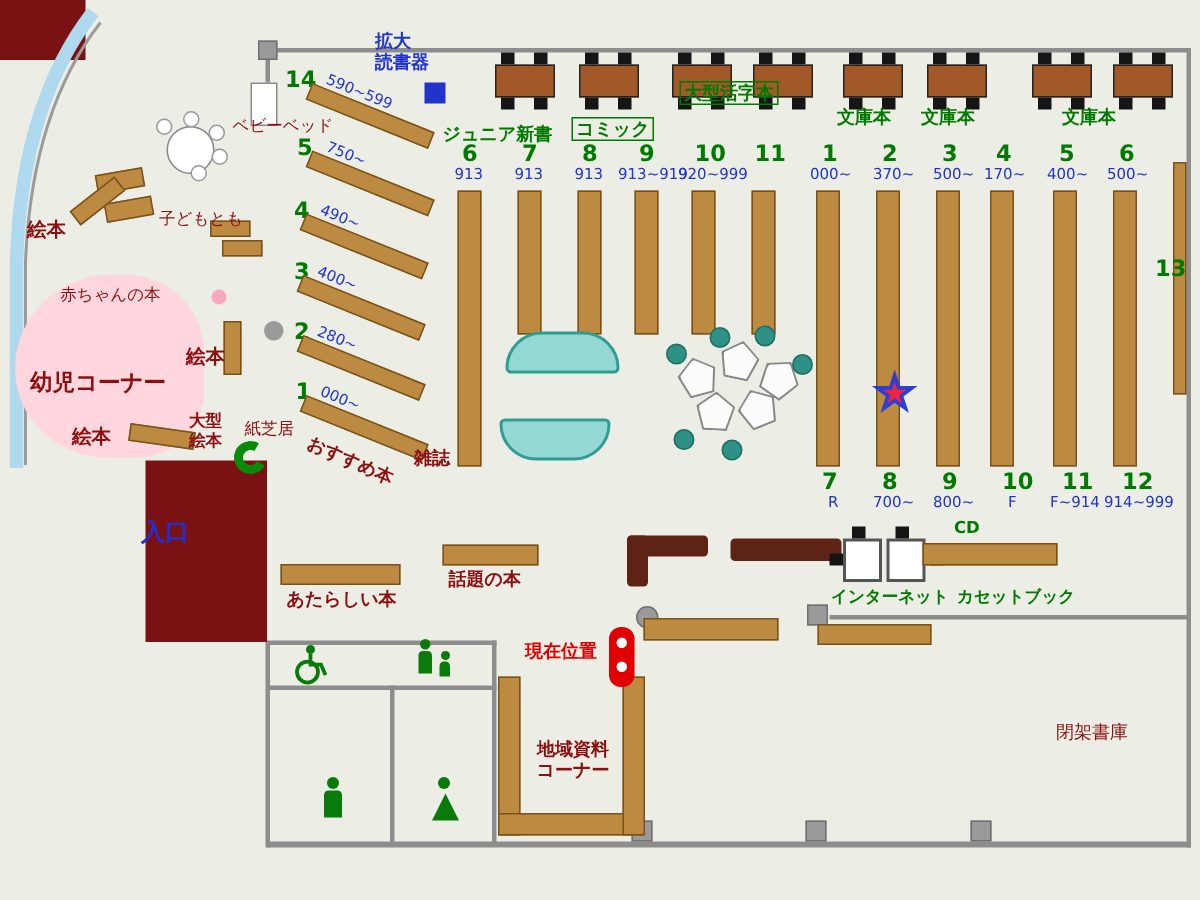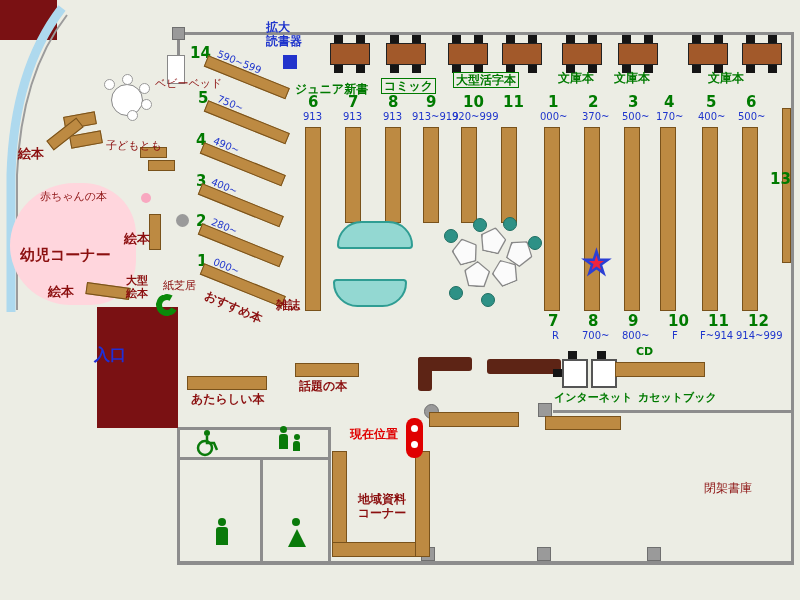--- a/index.html
+++ b/index.html
@@ -183,27 +183,27 @@
       <div class="a chair" style="left:26px;top:27px"></div>
     </div>
   <div class="a" style="left:742px;top:38px;width:40px;height:32px">
       <div class="a chair" style="left:4px;top:-3px"></div>
       <div class="a chair" style="left:26px;top:-3px"></div>
       <div class="a tbl" style="left:0;top:5px;width:40px;height:22px"></div>
       <div class="a chair" style="left:4px;top:27px"></div>
       <div class="a chair" style="left:26px;top:27px"></div>
     </div>
 
-  <div class="a lbl b bold pre" style="left:266px;top:20px">拡大
+  <div class="a lbl b bold pre" style="left:250px;top:20px">拡大
 読書器</div>
   <div class="a" style="left:283px;top:55px;width:14px;height:14px;background:#2233cc"></div>
 
   <div class="a lbl g" style="left:295px;top:82px">ジュニア新書</div>
   <div class="a lbl g boxed" style="left:381px;top:78px">コミック</div>
-  <div class="a lbl g boxed" style="left:453px;top:72px">大型活字本</div>
+  <div class="a lbl g boxed" style="left:453px;top:54px">大型活字本</div>
   <div class="a lbl g" style="left:558px;top:71px">文庫本</div>
   <div class="a lbl g" style="left:614px;top:71px">文庫本</div>
   <div class="a lbl g" style="left:708px;top:71px">文庫本</div>
 
   <div class="a num g" style="left:308px;top:95px">6</div>
   <div class="a rng b" style="left:303px;top:112px">913</div>
   <div class="a num g" style="left:348px;top:95px">7</div>
   <div class="a rng b" style="left:343px;top:112px">913</div>
   <div class="a num g" style="left:388px;top:95px">8</div>
   <div class="a rng b" style="left:383px;top:112px">913</div>

